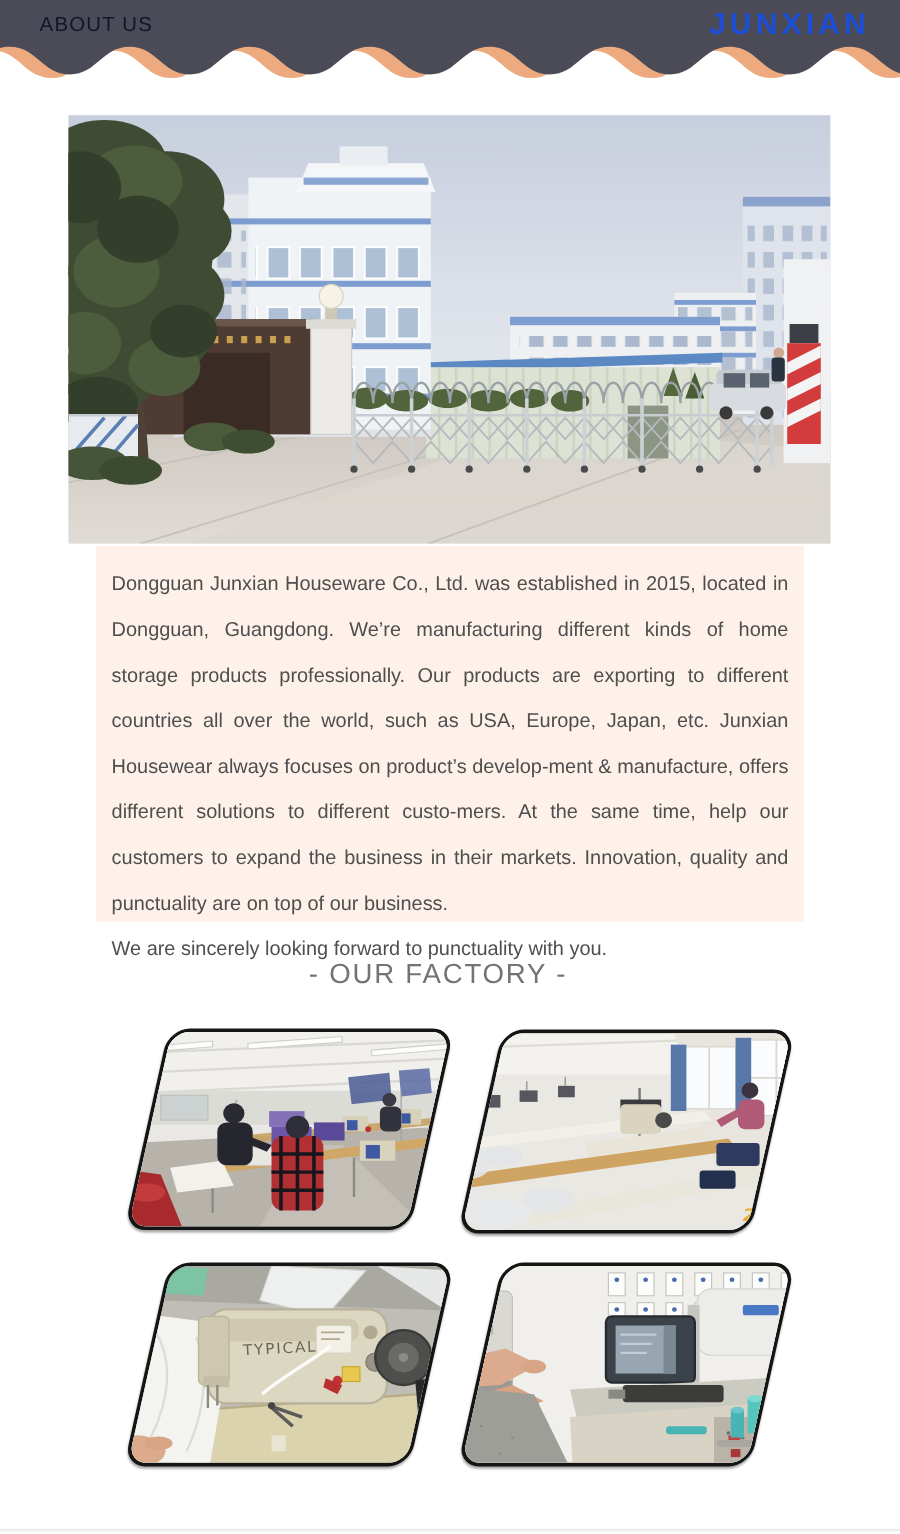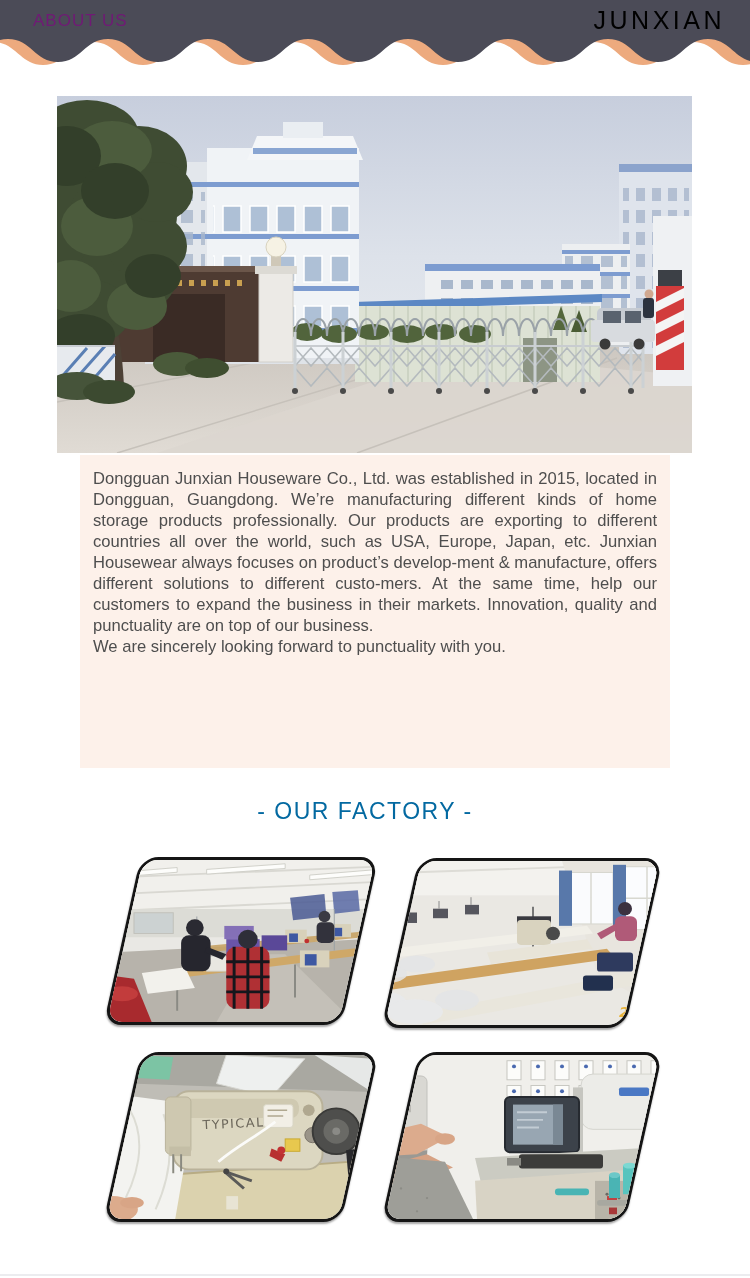--- a/index.html
+++ b/index.html
@@ -3,35 +3,35 @@
 <meta charset="utf-8">
 <style>
   html,body{margin:0;padding:0;background:#ffffff;}
   .page{position:relative;width:750px;height:1278px;background:#ffffff;overflow:hidden;
         font-family:"Liberation Sans", sans-serif;}
   .abs{position:absolute;}
 
   
   .header{left:0;top:0;width:750px;height:70px;}
   .header svg{display:block;}
-  .hdr-label{left:33px;top:11px;font-size:17px;letter-spacing:1px;color:#701a75;}
-  .hdr-brand{right:25px;top:6px;font-size:25px;font-weight:normal;letter-spacing:3.5px;color:#000000;}
+  .hdr-label{left:33px;top:11px;font-size:17px;letter-spacing:1px;color:#0f172a;}
+  .hdr-brand{right:25px;top:6px;font-size:25px;font-weight:bold;letter-spacing:3.5px;color:#1d4ed8;}
 
   
   .hero{left:57px;top:96px;width:635px;height:357px;background:#dfe3ea;}
 
   
   .intro{left:80px;top:455px;width:590px;height:313px;background:#fdf1ea;box-sizing:border-box;
          padding:13px 13px 0 13px;color:#4e4e4e;}
-  .intro p{margin:0;font-size:16.6px;line-height:21px;}
+  .intro p{margin:0;font-size:16.6px;line-height:38px;}
   .intro .para{text-align:justify;}
 
   
   .factory-title{left:0;top:798px;width:730px;text-align:center;font-size:23px;
-                 letter-spacing:1.5px;color:#0369a1;}
+                 letter-spacing:1.5px;color:#737373;}
 
   
   .tile{border:3px solid #151515;border-radius:18px;overflow:hidden;background:#cfcfc8;
         transform:skewX(-12.5deg);box-shadow:0 2px 2px rgba(0,0,0,.35);}
   .tile-inner{position:absolute;top:0;bottom:0;left:-46px;right:-46px;transform:skewX(12.5deg);}
   .tile-inner svg{width:100%;height:100%;display:block;}
   .t1{left:122px;top:857px;width:232px;height:162px;}
   .t2{left:400px;top:858px;width:238px;height:164px;}
   .t3{left:122px;top:1052px;width:232px;height:164px;}
   .t4{left:400px;top:1052px;width:238px;height:164px;}

